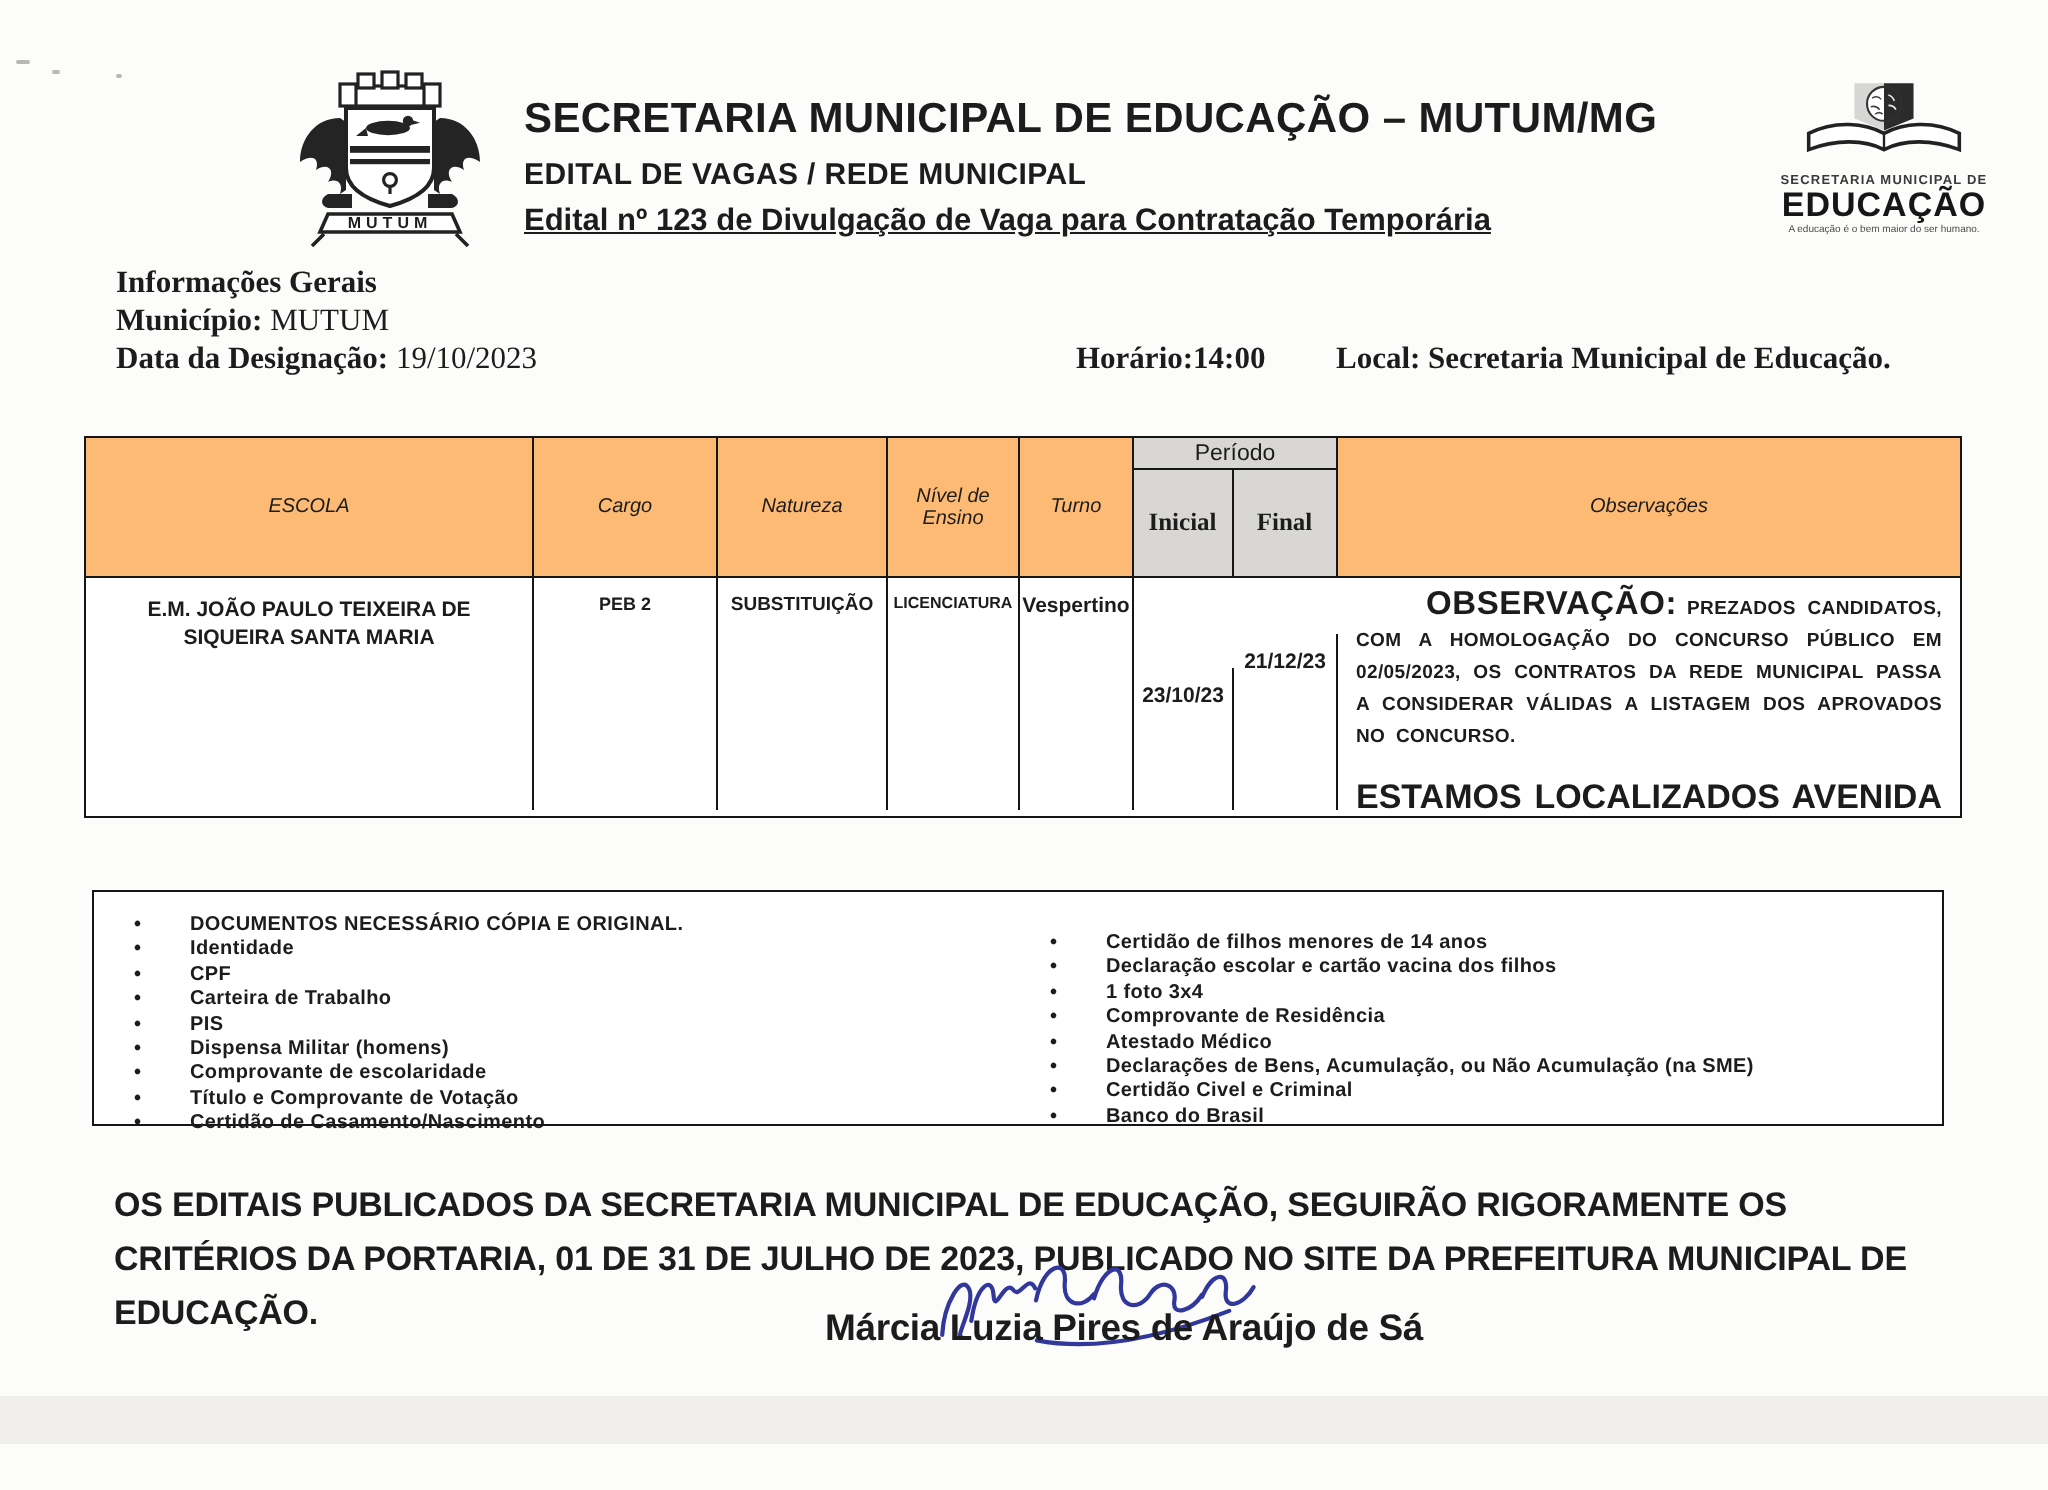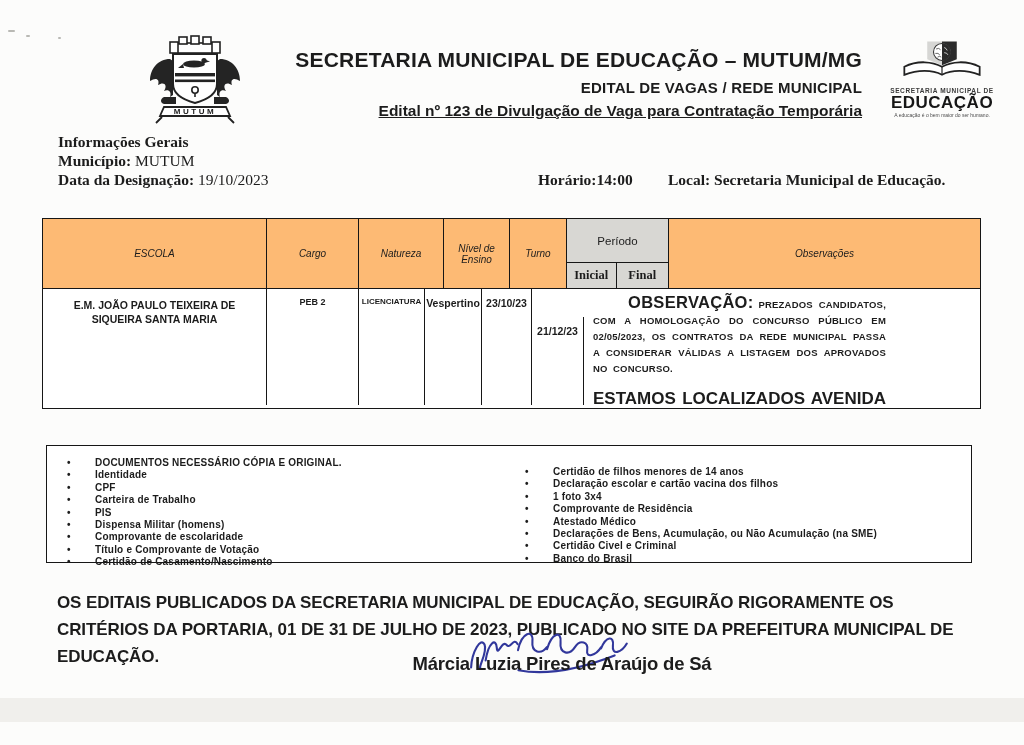--- a/index.html
+++ b/index.html
@@ -8,21 +8,21 @@
     position:relative; width:1024px; height:745px;
     background:#fcfcfb; overflow:hidden;
     font-family:"Liberation Sans", sans-serif; color:#1c1c1c;
   }
   
   .speck { position:absolute; background:#b9b9b4; border-radius:1px; }
   .bottom-band { position:absolute; left:0; top:698px; width:1024px; height:24px;
     background:#f0efec; }
   
   .crest { position:absolute; left:140px; top:33px; width:110px; height:92px; }
-  .header-text { position:absolute; left:262px; top:48px; width:600px; text-align:right; }
+  .header-text { position:absolute; left:262px; top:48px; width:600px; text-align:left; }
   .header-title { font-size:21px; font-weight:bold; letter-spacing:.2px; white-space:nowrap; }
   .header-subtitle { font-size:15px; font-weight:bold; margin-top:7px; letter-spacing:.2px; }
   .header-edital { font-size:15.5px; font-weight:bold; margin-top:6px; text-decoration:underline; white-space:nowrap; }
   .logo-right { position:absolute; left:872px; top:40px; width:140px; text-align:center; }
   .logo-right svg { display:block; margin:0 auto; }
   .logo-right .lr1 { font-size:6.5px; font-weight:bold; letter-spacing:.6px; color:#3a3a3a; margin-top:1px; }
   .logo-right .lr2 { font-size:17px; font-weight:900; letter-spacing:.5px; color:#161616; line-height:1; }
   .logo-right .lr3 { font-size:5px; color:#4c4c4c; margin-top:1px; }
   
   .info { position:absolute; left:58px; top:132px; width:930px;
@@ -40,26 +40,26 @@
   .tbody-row { height:116px; }
   .cell { border-right:1.4px solid #161616; overflow:hidden; }
   .cell:last-child { border-right:none; }
   .hcell { background:#fdba74; display:flex; align-items:center; justify-content:center;
     text-align:center; font-size:10px; border-bottom:1.4px solid #161616;font-style:italic; }
   .c-escola { width:224px; }
   .c-cargo  { width:92px; }
   .c-natureza { width:85px; }
   .c-nivel  { width:66px; }
   .c-turno  { width:57px; }
-  .c-inicial{ width:50px; }
+  .c-inicial{ width:50px;margin-top:45px; }
   .c-final  { width:52px;margin-top:28px; }
   .c-obs    { width:311px; }
   .periodo-group { width:102px; border-right:1.4px solid #161616; background:#d8d7d3;
     display:flex; flex-direction:column; border-bottom:1.4px solid #161616; }
-  .periodo-top { height:44px; display:flex; align-items:center; justify-content:center;
+  .periodo-top { height:16px; display:flex; align-items:center; justify-content:center;
     font-size:11.5px; border-bottom:1.4px solid #161616; }
   .periodo-bottom { flex:1; display:flex; }
   .periodo-bottom .sub { display:flex; align-items:center; justify-content:center;
     font-family:"Liberation Serif", serif; font-weight:bold; font-size:12.5px; }
   .periodo-bottom .sub-inicial { width:50px; border-right:1.4px solid #161616; }
   .periodo-bottom .sub-final { width:52px; }
   .bcell { padding-top:8px; text-align:center; font-weight:bold; }
   .b-escola { font-size:10.5px; font-weight:600; line-height:14px; padding:9px 6px 0; }
   .b-cargo { font-size:9px; }
   .b-natureza { font-size:9.5px; }
@@ -194,20 +194,21 @@
         <div class="periodo-bottom">
           <div class="sub sub-inicial">Inicial</div>
           <div class="sub sub-final">Final</div>
         </div>
       </div>
       <div class="cell hcell c-obs">Observações</div>
     </div>
     <div class="trow tbody-row">
       <div class="cell bcell b-escola c-escola">E.M. JOÃO PAULO TEIXEIRA DE SIQUEIRA SANTA MARIA</div>
       <div class="cell bcell b-cargo c-cargo">PEB 2</div>
+      <div class="cell bcell b-natureza c-natureza">SUBSTITUIÇÃO</div>
       <div class="cell bcell b-nivel c-nivel">LICENCIATURA</div>
       <div class="cell bcell b-turno c-turno">Vespertino</div>
       <div class="cell bcell b-date c-inicial">23/10/23</div>
       <div class="cell bcell b-date c-final">21/12/23</div>
       <div class="cell b-obs c-obs">
         <p class="obs-p1"><span class="obs-big">OBSERVAÇÃO:</span> <span class="obs-small">PREZADOS CANDIDATOS, COM A HOMOLOGAÇÃO DO CONCURSO PÚBLICO EM 02/05/2023, OS CONTRATOS DA REDE MUNICIPAL PASSA A CONSIDERAR VÁLIDAS A LISTAGEM DOS APROVADOS NO CONCURSO.</span></p>
         <p class="obs-p2">ESTAMOS LOCALIZADOS AVENIDA ANTONIO CARLOS, Nº 135</p>
       </div>
     </div>
   </div>

